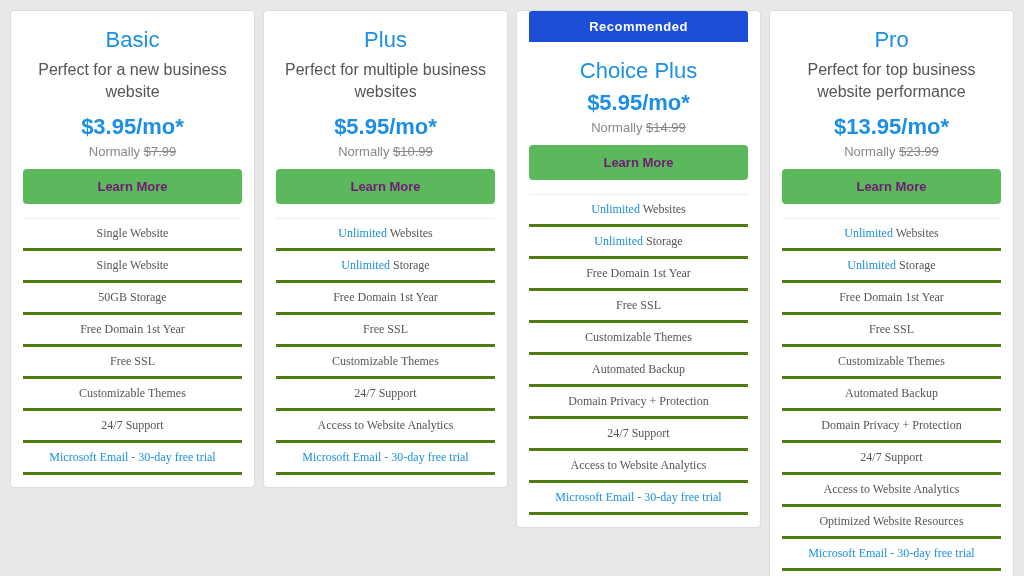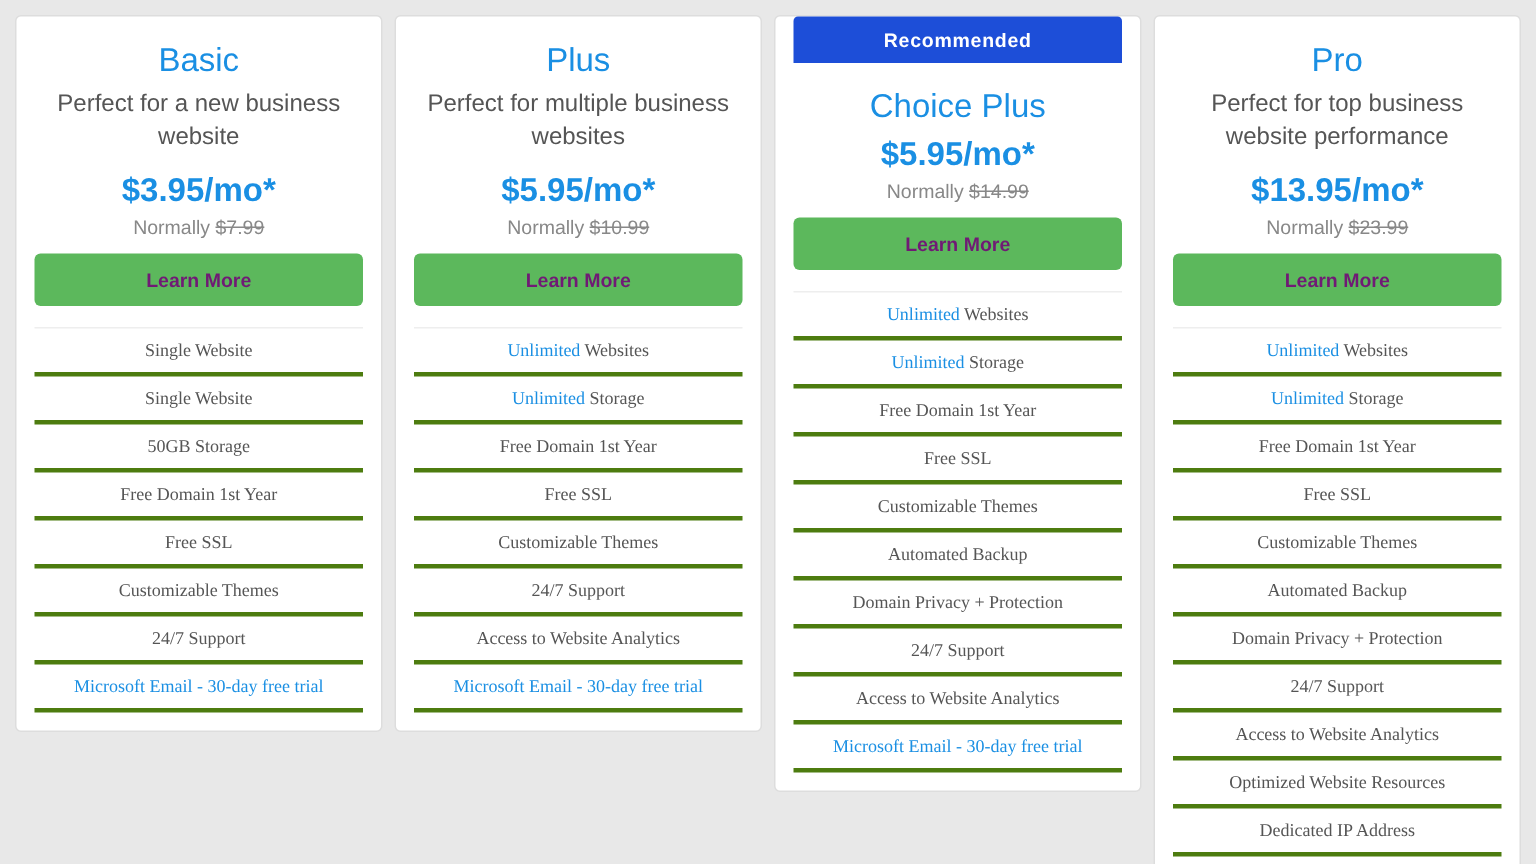--- a/index.html
+++ b/index.html
@@ -172,17 +172,16 @@
         <div class="feature-item"><span class="highlight">Unlimited</span> Websites</div>
         <div class="feature-item"><span class="highlight">Unlimited</span> Storage</div>
         <div class="feature-item">Free Domain 1st Year</div>
         <div class="feature-item">Free SSL</div>
         <div class="feature-item">Customizable Themes</div>
         <div class="feature-item">Automated Backup</div>
         <div class="feature-item">Domain Privacy + Protection</div>
         <div class="feature-item">24/7 Support</div>
         <div class="feature-item">Access to Website Analytics</div>
         <div class="feature-item">Optimized Website Resources</div>
-        <div class="feature-item">Dedicated IP Address</div>
         <div class="feature-item link-style">Microsoft Email - 30-day free trial</div>
       </div>
     </div>
   </div>
 
 </body></html>

